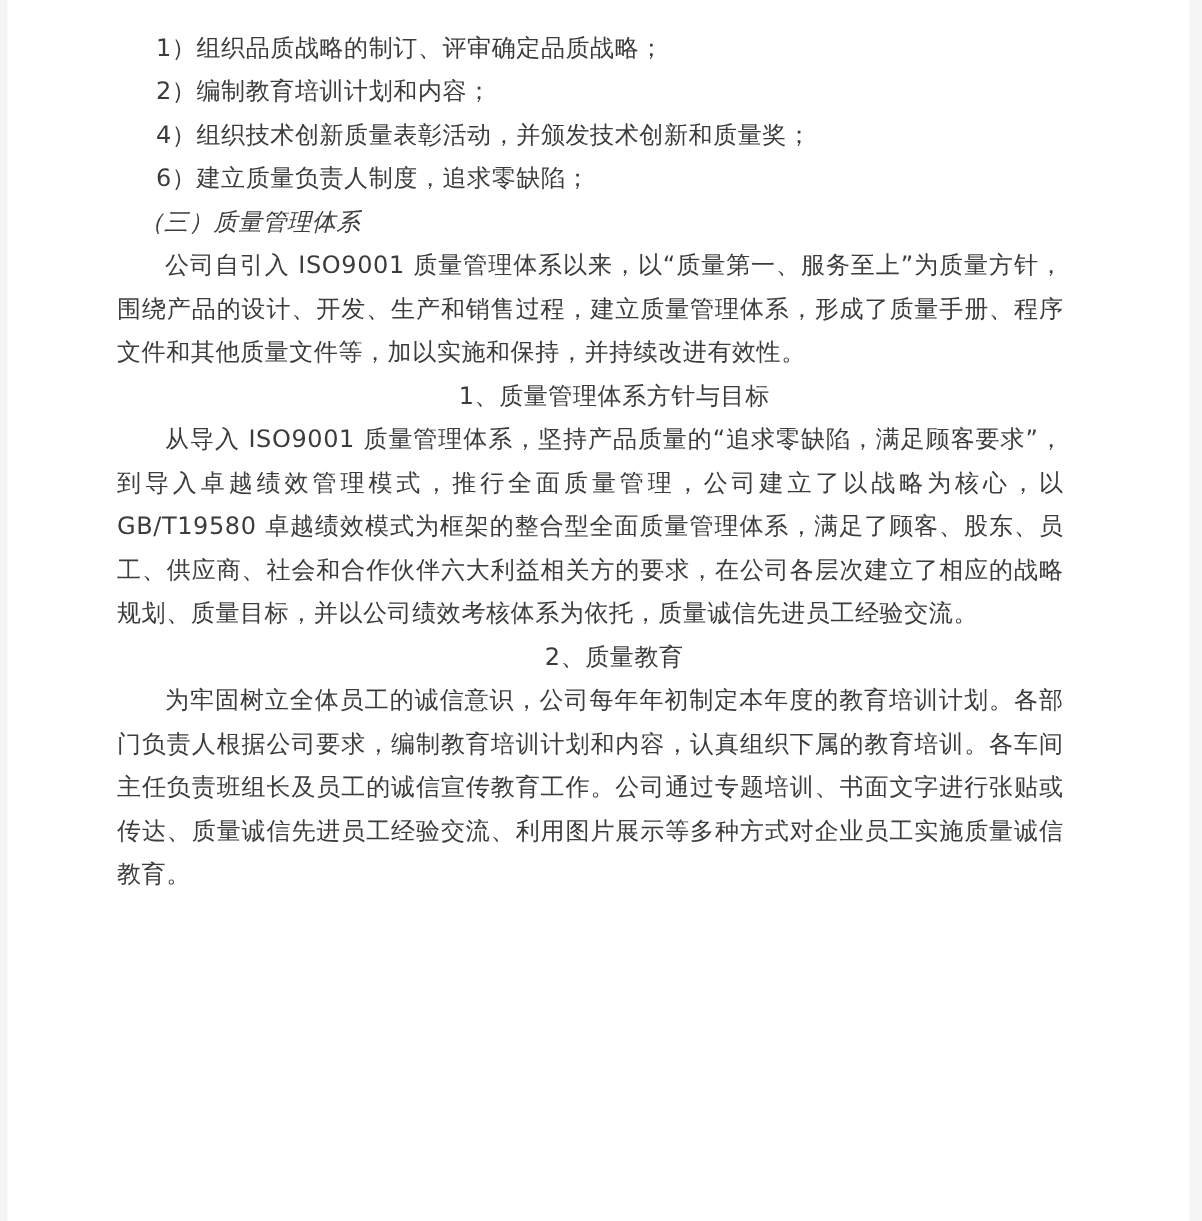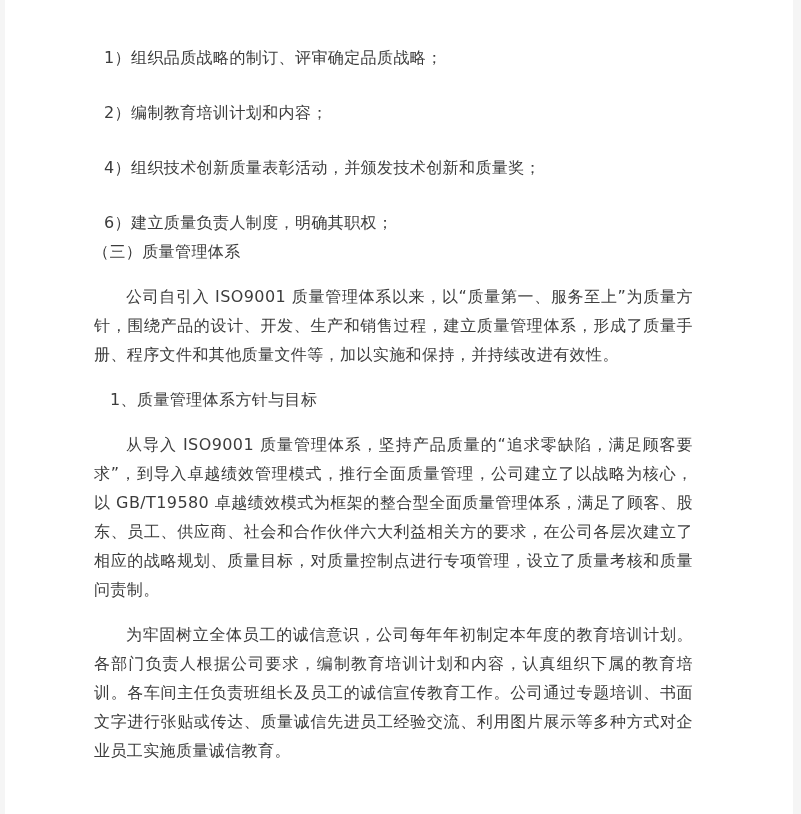--- a/index.html
+++ b/index.html
@@ -34,34 +34,35 @@
     box-sizing: border-box;
     padding: 17px 84px 10px 73px; 
     color: #3c3c3c;
     font-size: 16px;
     line-height: 29px;
     letter-spacing: 0.4px;
   }
   .li {
     padding-left: 26px;
     white-space: nowrap;
-    margin-top: 26px;
   }
   .li .marker {
     display: inline-block;
     min-width: 25px;
   }
   .h3 {
     padding-left: 15px;
+    font-style: italic;
   }
   .numh {
     padding-left: 32px;
+    text-align: center;
   }
   .para {
-    margin: 16px;
+    margin: 0;
     text-indent: 32px;
     text-align: justify;
     text-justify: inter-character;
   }
 </style>
 </head>
 <body>
 
 <div class="stage">
   <div class="gutter left"></div>
@@ -72,29 +73,30 @@
     <div class="li">
       <span class="marker">1）</span><span>组织品质战略的制订、评审确定品质战略；</span>
     </div>
     <div class="li">
       <span class="marker">2）</span><span>编制教育培训计划和内容；</span>
     </div>
     <div class="li">
       <span class="marker">4）</span><span>组织技术创新质量表彰活动，并颁发技术创新和质量奖；</span>
     </div>
     <div class="li">
-      <span class="marker">6）</span><span>建立质量负责人制度，明确其职权；</span>
+      <span class="marker">6）</span><span>建立质量负责人制度，追求零缺陷；</span>
     </div>
 
     <div class="h3">（三）质量管理体系</div>
 
     <p class="para">公司自引入 ISO9001 质量管理体系以来，以“质量第一、服务至上”为质量方针，围绕产品的设计、开发、生产和销售过程，建立质量管理体系，形成了质量手册、程序文件和其他质量文件等，加以实施和保持，并持续改进有效性。</p>
 
     <div class="numh">1、质量管理体系方针与目标</div>
 
-    <p class="para">从导入 ISO9001 质量管理体系，坚持产品质量的“追求零缺陷，满足顾客要求”，到导入卓越绩效管理模式，推行全面质量管理，公司建立了以战略为核心，以 GB/T19580 卓越绩效模式为框架的整合型全面质量管理体系，满足了顾客、股东、员工、供应商、社会和合作伙伴六大利益相关方的要求，在公司各层次建立了相应的战略规划、质量目标，对质量控制点进行专项管理，设立了质量考核和质量问责制。</p>
+    <p class="para">从导入 ISO9001 质量管理体系，坚持产品质量的“追求零缺陷，满足顾客要求”，到导入卓越绩效管理模式，推行全面质量管理，公司建立了以战略为核心，以 GB/T19580 卓越绩效模式为框架的整合型全面质量管理体系，满足了顾客、股东、员工、供应商、社会和合作伙伴六大利益相关方的要求，在公司各层次建立了相应的战略规划、质量目标，并以公司绩效考核体系为依托，质量诚信先进员工经验交流。</p>
 
+    <div class="numh">2、质量教育</div>
 
 
     <p class="para">为牢固树立全体员工的诚信意识，公司每年年初制定本年度的教育培训计划。各部门负责人根据公司要求，编制教育培训计划和内容，认真组织下属的教育培训。各车间主任负责班组长及员工的诚信宣传教育工作。公司通过专题培训、书面文字进行张贴或传达、质量诚信先进员工经验交流、利用图片展示等多种方式对企业员工实施质量诚信教育。</p>
 
   </div>
 </div>
 
 </body></html>

